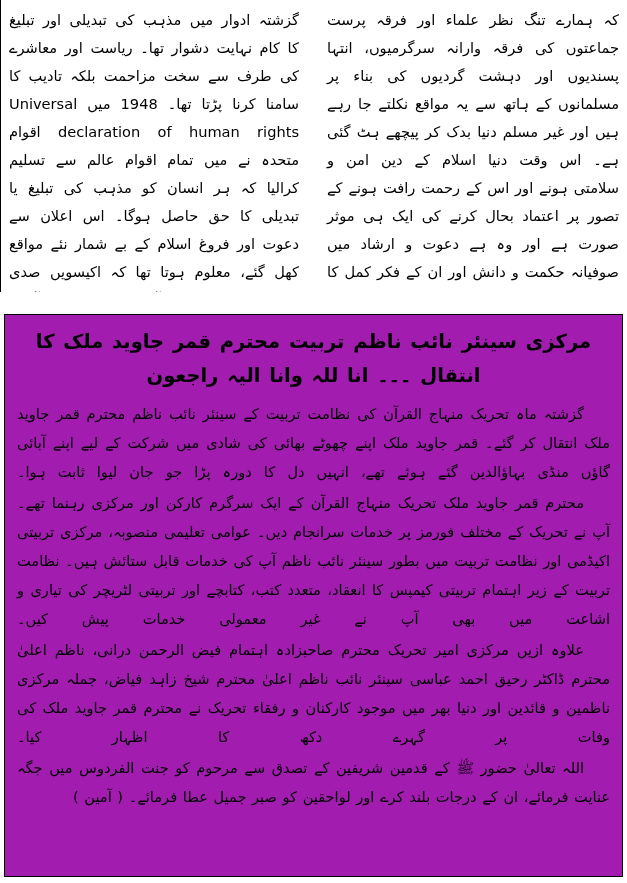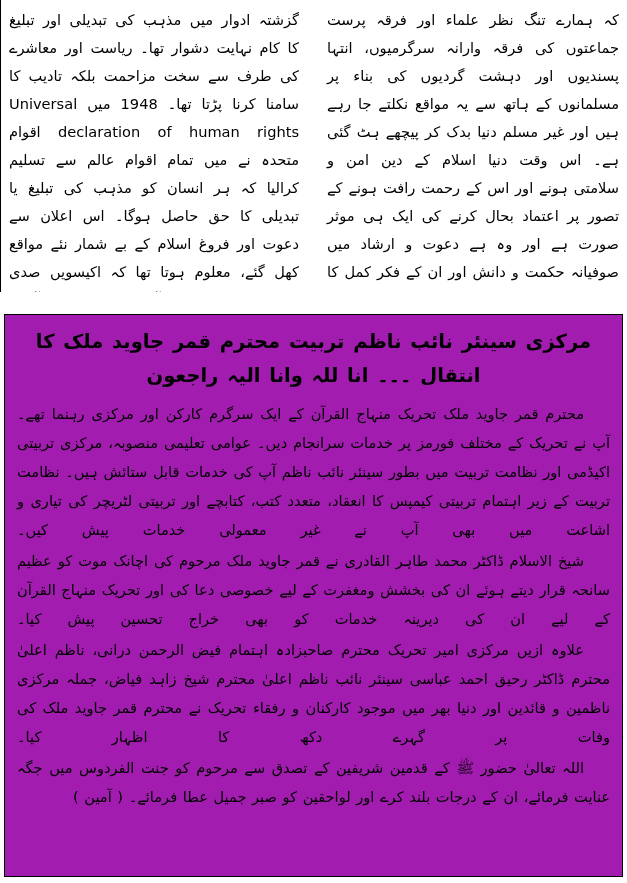--- a/index.html
+++ b/index.html
@@ -113,20 +113,20 @@
     <div class="top-col col-left">
       <div class="para">کہ ہمارے تنگ نظر علماء اور فرقہ پرست جماعتوں کی فرقہ وارانہ سرگرمیوں، انتہا پسندیوں اور دہشت گردیوں کی بناء پر مسلمانوں کے ہاتھ سے یہ مواقع نکلتے جا رہے ہیں اور غیر مسلم دنیا بدک کر پیچھے ہٹ گئی ہے۔ اس وقت دنیا اسلام کے دین امن و سلامتی ہونے اور اس کے رحمت رافت ہونے کے تصور پر اعتماد بحال کرنے کی ایک ہی موثر صورت ہے اور وہ ہے دعوت و ارشاد میں صوفیانہ حکمت و دانش اور ان کے فکر کمل کا احیاء۔</div>
     </div>
   </div>
 
   <div class="section-gap"></div>
 
   <div class="news-box">
     <div class="news-headline">مرکزی سینئر نائب ناظم تربیت محترم قمر جاوید ملک کا انتقال ۔۔۔ انا للہ وانا الیہ راجعون</div>
     <div class="news-body">
+      <p class="news-para">گزشتہ ماہ تحریک منہاج القرآن کی نظامت تربیت کے سینئر نائب ناظم محترم قمر جاوید ملک انتقال کر گئے۔ قمر جاوید ملک اپنے چھوٹے بھائی کی شادی میں شرکت کے لیے اپنے آبائی گاؤں منڈی بہاؤالدین گئے ہوئے تھے، انہیں دل کا دورہ پڑا جو جان لیوا ثابت ہوا۔</p>
       <p class="news-para">محترم قمر جاوید ملک تحریک منہاج القرآن کے ایک سرگرم کارکن اور مرکزی رہنما تھے۔ آپ نے تحریک کے مختلف فورمز پر خدمات سرانجام دیں۔ عوامی تعلیمی منصوبہ، مرکزی تربیتی اکیڈمی اور نظامت تربیت میں بطور سینئر نائب ناظم آپ کی خدمات قابل ستائش ہیں۔ نظامت تربیت کے زیر اہتمام تربیتی کیمپس کا انعقاد، متعدد کتب، کتابچے اور تربیتی لٹریچر کی تیاری و اشاعت میں بھی آپ نے غیر معمولی خدمات پیش کیں۔</p>
-      <p class="news-para">شیخ الاسلام ڈاکٹر محمد طاہر القادری نے قمر جاوید ملک مرحوم کی اچانک موت کو عظیم سانحہ قرار دیتے ہوئے ان کی بخشش ومغفرت کے لیے خصوصی دعا کی اور تحریک منہاج القرآن کے لیے ان کی دیرینہ خدمات کو بھی خراج تحسین پیش کیا۔</p>
       <p class="news-para">علاوہ ازیں مرکزی امیر تحریک محترم صاحبزادہ اہتمام فیض الرحمن درانی، ناظم اعلیٰ محترم ڈاکٹر رحیق احمد عباسی سینئر نائب ناظم اعلیٰ محترم شیخ زاہد فیاض، جملہ مرکزی ناظمین و قائدین اور دنیا بھر میں موجود کارکنان و رفقاء تحریک نے محترم قمر جاوید ملک کی وفات پر گہرے دکھ کا اظہار کیا۔</p>
       <p class="news-para last">اللہ تعالیٰ حضور ﷺ کے قدمین شریفین کے تصدق سے مرحوم کو جنت الفردوس میں جگہ عنایت فرمائے، ان کے درجات بلند کرے اور لواحقین کو صبر جمیل عطا فرمائے۔ ( آمین )</p>
     </div>
   </div>
 
 </div>
 
 </body></html>

